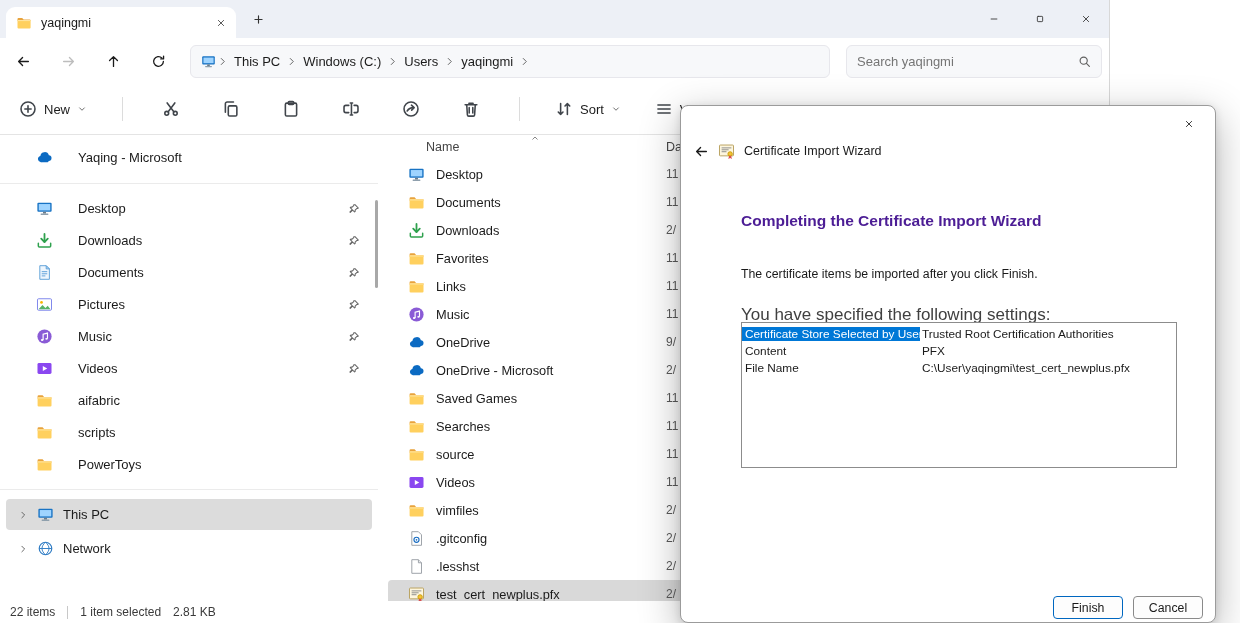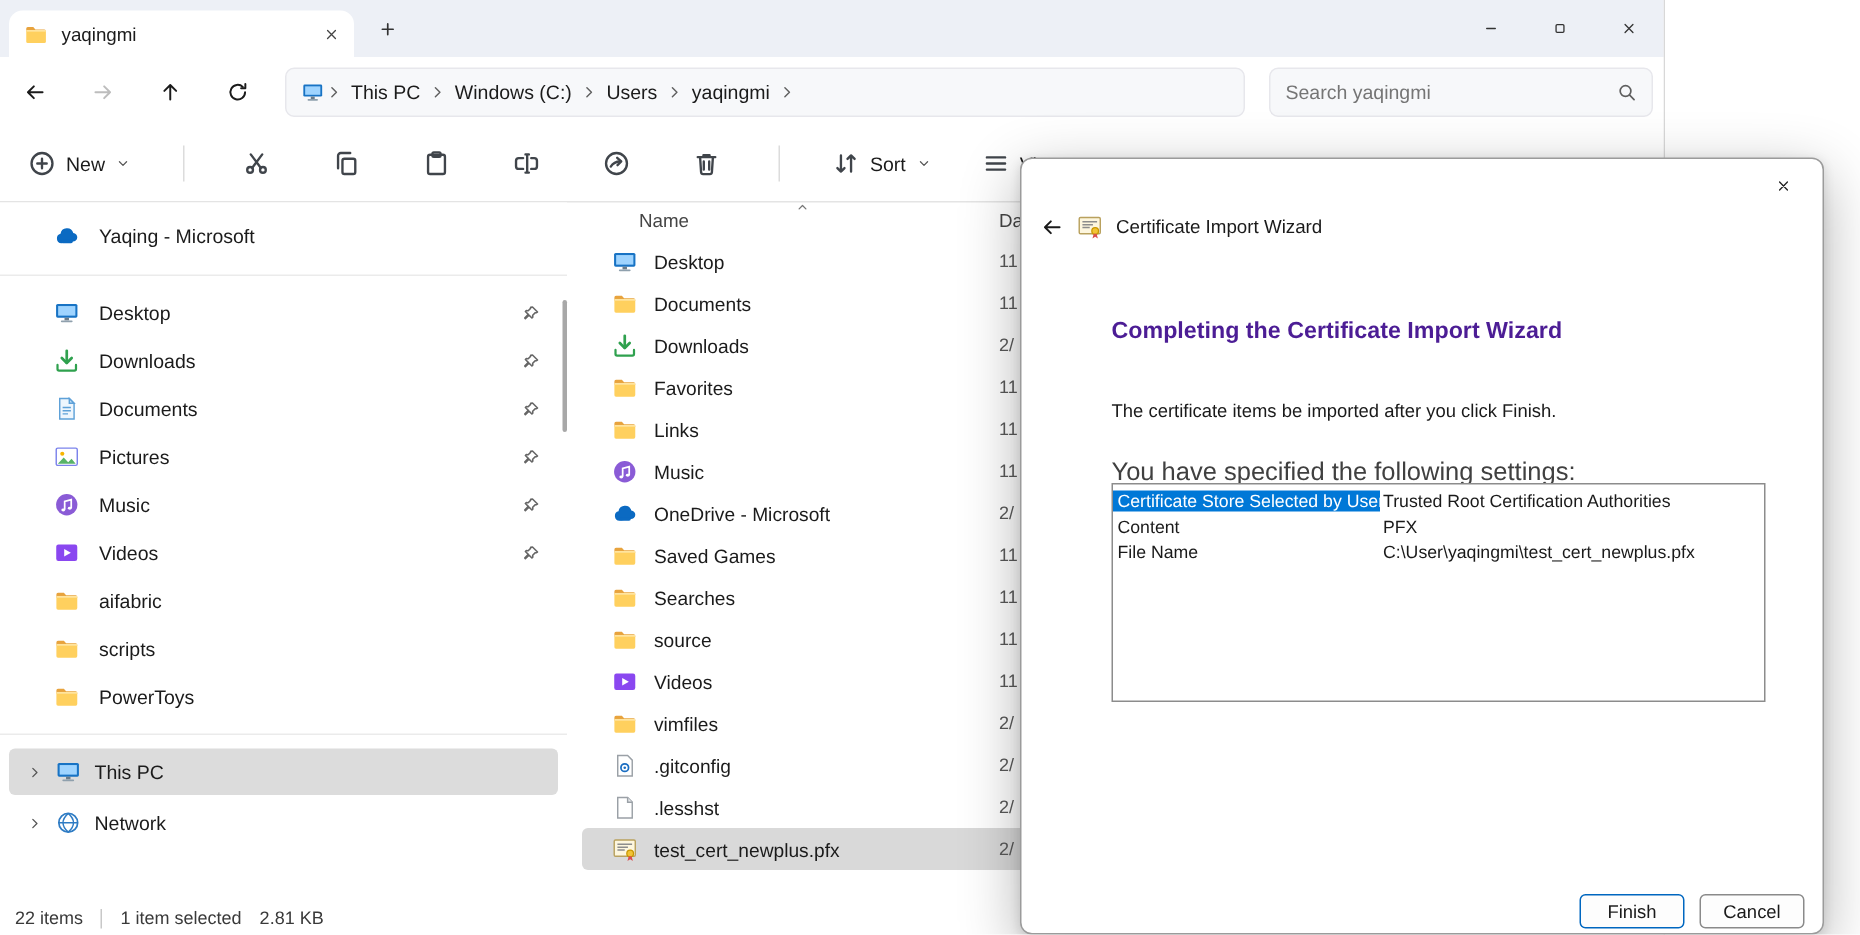--- a/index.html
+++ b/index.html
@@ -36,21 +36,21 @@
 .toolbar{position:absolute;top:84px;left:0;width:100%;height:51px;background:#fff;border-bottom:1px solid #e4e4e4;display:flex;align-items:center;gap:16px;}
 .tbtn{display:flex;align-items:center;gap:7px;padding:6px 9px;border-radius:4px;color:#1b1b1b;font-size:13px;}
 .newbtn{margin-left:10px;}
 .tico{width:18px;height:18px;color:#40454b;}
 .chev{width:10px;height:10px;color:#5a5a5a;}
 .tdiv{width:1px;height:24px;background:#dcdcdc;margin:0 10px;flex:none;}
 .ticonly{width:44px;height:36px;display:flex;align-items:center;justify-content:center;border-radius:4px;}
 .morebtn{margin-left:8px;}
 
 .sidebar{position:absolute;top:135px;left:0;width:378px;bottom:22px;background:#fff;overflow:hidden;}
-.side-item{height:31px;display:flex;align-items:center;gap:13px;padding-left:30px;margin:1px 6px;border-radius:4px;font-size:13px;color:#1b1b1b;}
+.side-item{height:31px;display:flex;align-items:center;gap:25px;padding-left:30px;margin:1px 6px;border-radius:4px;font-size:13px;color:#1b1b1b;}
 .onedrive{margin-top:6px;height:33px;}
 .sic{width:17px;height:17px;}
 .pin{width:12px;height:12px;margin-left:auto;margin-right:12px;color:#666;}
 .side-sep{height:1px;background:#ebebeb;margin:9px 0;}
 .tree-item{padding-left:12px;gap:9px;margin-top:3px;}
 .tree-item.selected{background:#dcdcdc;}
 .side-chev{width:10px;height:10px;color:#555;}
 .side-scroll{position:absolute;left:375px;top:200px;width:3px;height:88px;background:#a8a8a8;border-radius:2px;z-index:2;}
 
 .filelist{position:absolute;top:135px;left:388px;width:472px;bottom:22px;overflow:hidden;}
@@ -558,20 +558,30 @@
             <span class="fname">Music</span>
             <span class="fdate">11</span>
           </div>
           <div class="row">
             <span class="fi sic">
               <svg viewBox="0 0 16 16">
                 <path d="M4.6 12.4a3 3 0 0 1-.5-5.9 4.1 4.1 0 0 1 8-.6 2.7 2.7 0 0 1-.4 5.4z" fill="#0b6ac2"></path>
                 <rect x="4.4" y="10.2" width="7.4" height="2.2" rx="1.1" fill="#0b6ac2"></rect>
               </svg>
             </span>
+            <span class="fname">OneDrive</span>
+            <span class="fdate">9/</span>
+          </div>
+          <div class="row">
+            <span class="fi sic">
+              <svg viewBox="0 0 16 16">
+                <path d="M4.6 12.4a3 3 0 0 1-.5-5.9 4.1 4.1 0 0 1 8-.6 2.7 2.7 0 0 1-.4 5.4z" fill="#0b6ac2"></path>
+                <rect x="4.4" y="10.2" width="7.4" height="2.2" rx="1.1" fill="#0b6ac2"></rect>
+              </svg>
+            </span>
             <span class="fname">OneDrive - Microsoft</span>
             <span class="fdate">2/</span>
           </div>
           <div class="row">
             <span class="fi sic">
               <svg viewBox="0 0 16 16">
                 <path d="M1.5 4a1 1 0 0 1 1-1h3.7l1.4 1.6h6a1 1 0 0 1 1 1v.4H1.5z" fill="#e8a33d"></path>
                 <rect x="1.5" y="5" width="13.1" height="8.6" rx="1" fill="#ffd05e"></rect>
                 <rect x="1.5" y="5" width="13.1" height="1.1" fill="#ffe49e"></rect>
               </svg>

